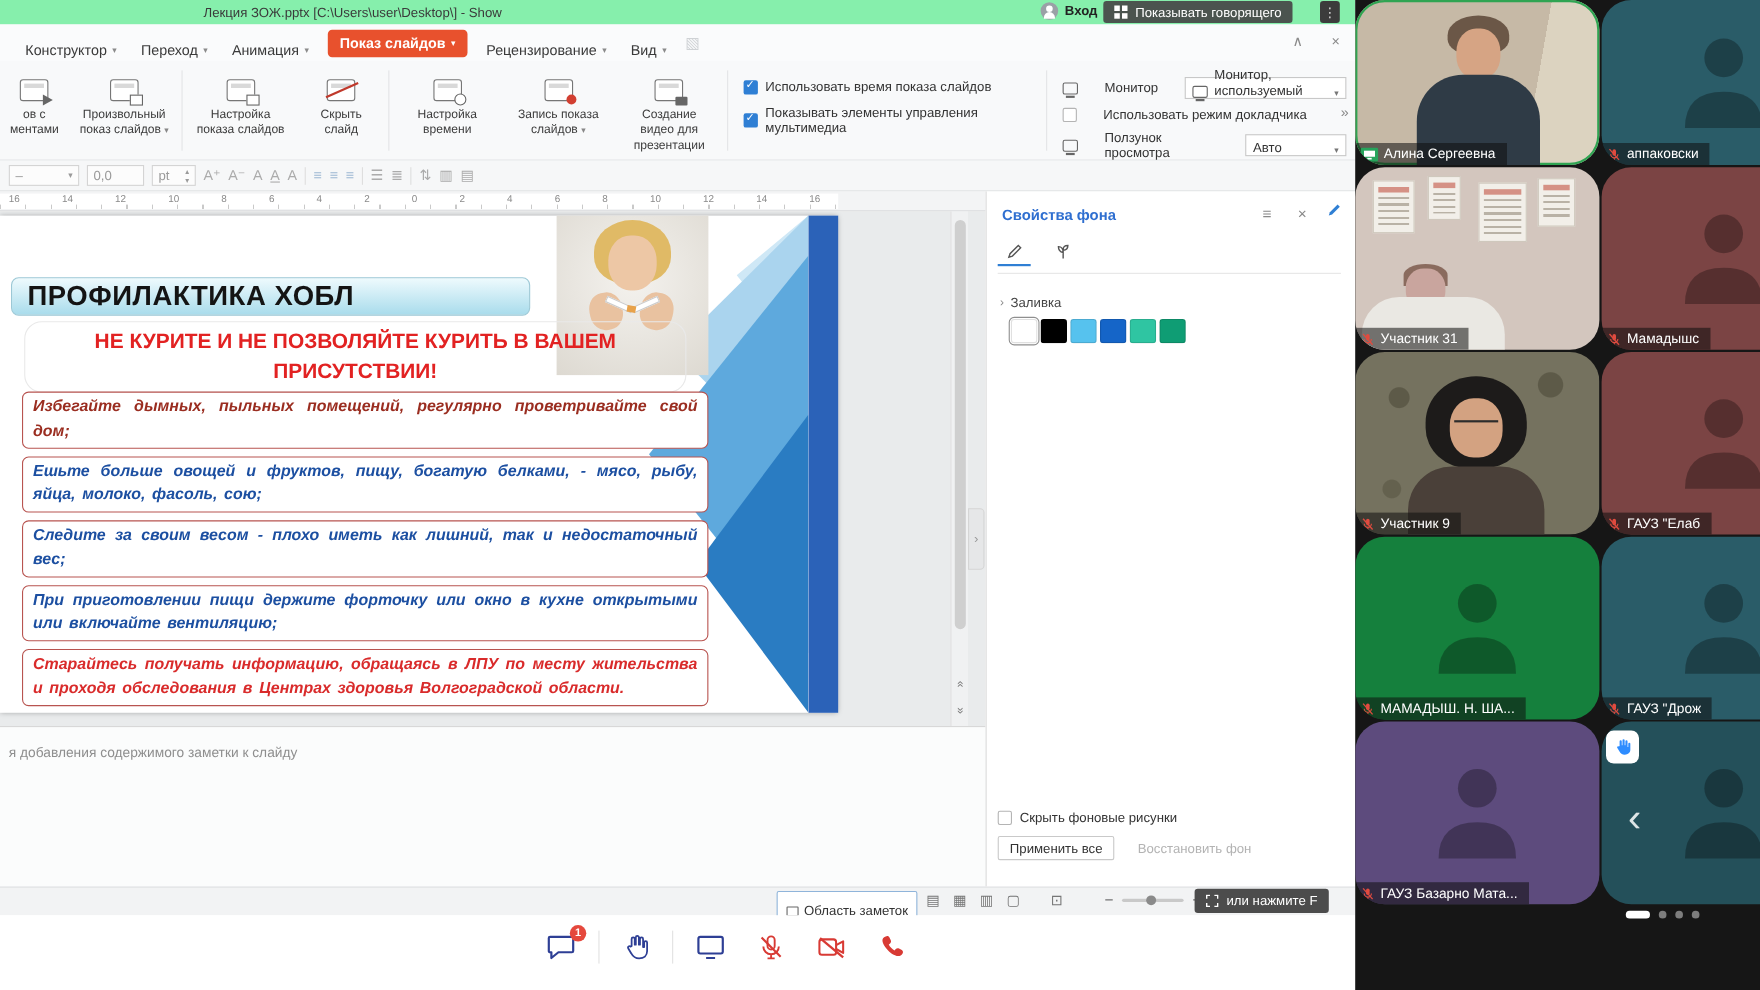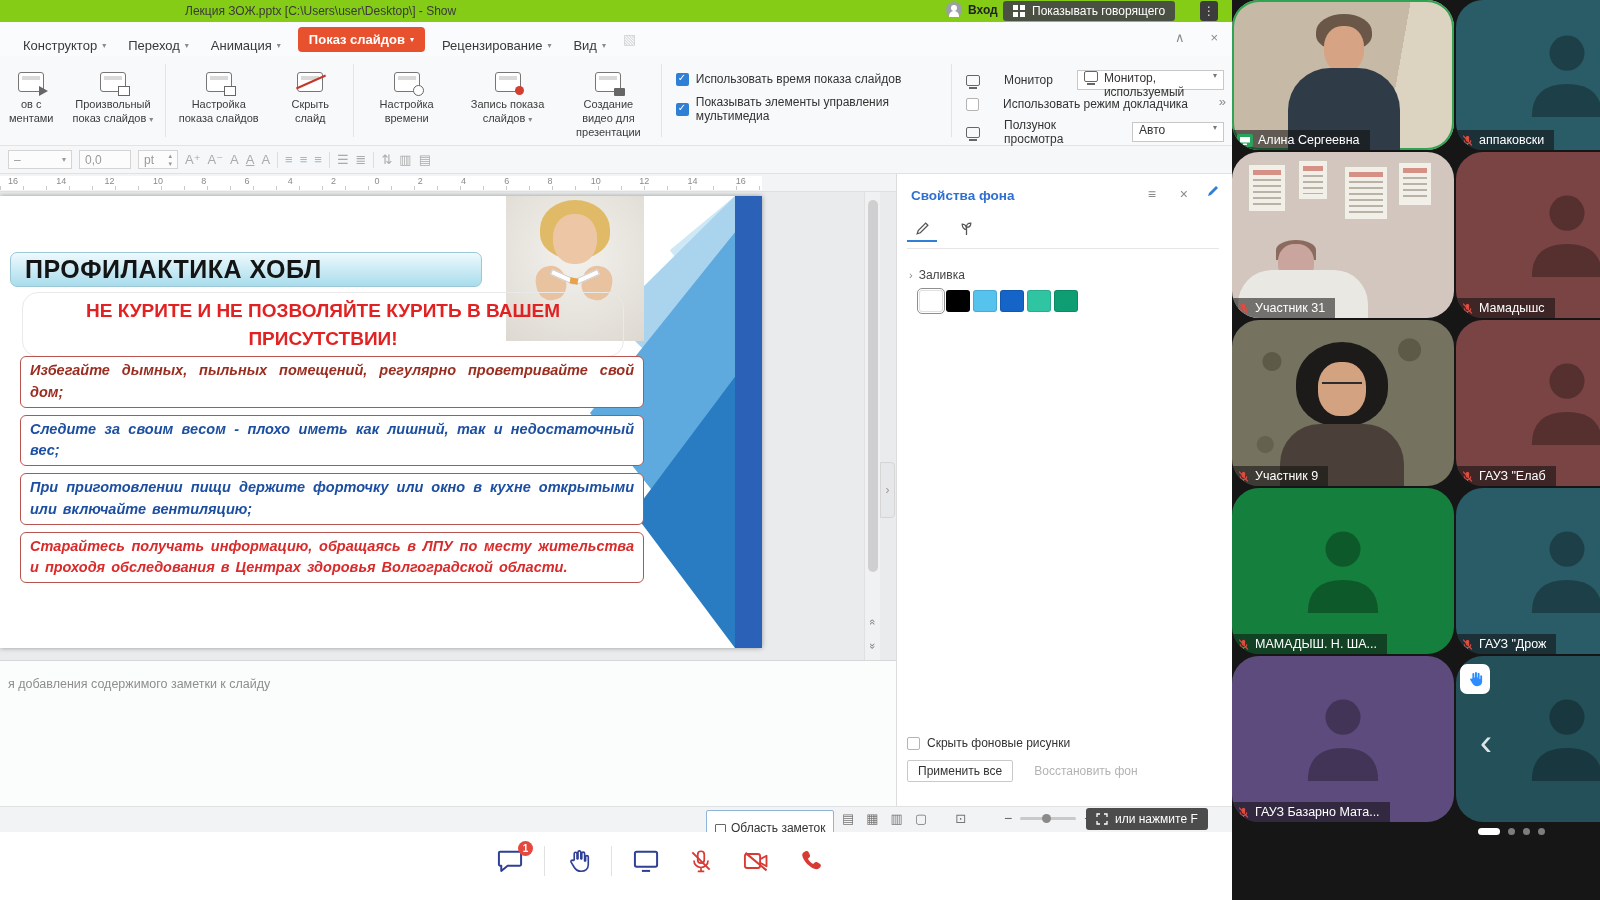--- a/index.html
+++ b/index.html
@@ -4,21 +4,21 @@
 <style>
   html,body{margin:0;padding:0;}
   body{width:1600px;height:900px;overflow:hidden;position:relative;
        font-family:"Liberation Sans","DejaVu Sans",sans-serif;background:#fff;color:#333;}
   *{box-sizing:border-box;}
 
   
   .app{position:absolute;left:0;top:0;width:1232px;height:900px;background:#f7f8f9;}
 
   
-  .titlebar{position:absolute;left:0;top:0;width:1232px;height:35px;background:#84cc16;border-bottom:4px solid #a21caf;}
+  .titlebar{position:absolute;left:0;top:0;width:1232px;height:35px;background:#86efac;border-bottom:4px solid #a21caf;}
   .tb-title{position:absolute;left:185px;top:4px;font-size:12px;color:#3a3a3a;}
   .tb-right{position:absolute;left:946px;top:2px;display:flex;align-items:center;gap:6px;}
   .avatar{width:16px;height:16px;border-radius:50%;background:#9aa0a6;position:relative;}
   .avatar::before{content:"";position:absolute;left:5px;top:3px;width:6px;height:6px;border-radius:50%;background:#fff;}
   .avatar::after{content:"";position:absolute;left:3px;top:9px;width:10px;height:6px;border-radius:5px 5px 0 0;background:#fff;}
   .login{font-size:12px;font-weight:bold;color:#222;}
   .speaker-tip{position:absolute;left:1003px;top:1px;height:20px;background:rgba(70,70,70,.92);border-radius:3px;
                color:#fff;display:flex;align-items:center;gap:7px;padding:0 10px;font-size:12px;}
   .grid-ic{width:12px;height:12px;display:inline-block;
            background:linear-gradient(#fff,#fff) 0 0/5px 5px no-repeat,linear-gradient(#fff,#fff) 7px 0/5px 5px no-repeat,
@@ -51,21 +51,21 @@
   .opt-col{display:flex;flex-direction:column;gap:9px;padding:16px 12px 0 12px;}
   .opt-row{display:flex;align-items:center;gap:7px;font-size:12px;color:#333;}
   .cbx{width:13px;height:13px;border-radius:2px;flex:0 0 13px;position:relative;}
   .cbx.on{background:#2f7fd4;}
   .cbx.on::after{content:"✓";position:absolute;left:2px;top:-1px;color:#fff;font-size:10px;font-weight:bold;}
   .cbx.off{background:#fff;border:1px solid #b4b4b4;}
   .mon-col{display:flex;flex-direction:column;gap:7px;padding:14px 8px 0 12px;width:278px;}
   .mon-row{display:flex;align-items:center;gap:24px;font-size:12px;color:#333;}
   .mon{width:14px;height:11px;border:1.5px solid #666;border-radius:2px;position:relative;flex:0 0 14px;}
   .mon::after{content:"";position:absolute;left:50%;transform:translateX(-50%);bottom:-4px;width:8px;height:2px;background:#666;}
-  .dd{height:20px;border:1px solid #c8c8c8;background:#fff;font-size:12px;display:flex;align-items:flex-start;gap:6px;padding:0 6px;color:#333;}
+  .dd{height:20px;border:1px solid #c8c8c8;background:#fff;font-size:12px;display:flex;align-items:flex-end;gap:6px;padding:0 6px;color:#333;}
   .dd .car{font-size:8px;color:#777;margin-left:auto;}
   .dd.mon-dd{width:168px;margin-left:auto;}
   .dd.auto-dd{width:100px;margin-left:auto;}
   .rib-expand{position:absolute;right:6px;top:38px;color:#8a8a8a;font-size:13px;}
 
   
   .fmtbar{position:absolute;left:0;top:146px;width:1232px;height:28px;background:#f6f7f8;border-bottom:1px solid #e0e1e3;
           display:flex;align-items:center;gap:7px;padding:0 8px;color:#aeaeae;font-size:12px;}
   .fbox{height:19px;border:1px solid #d4d4d4;background:#fcfcfc;display:flex;align-items:center;gap:5px;padding:0 5px;color:#9a9a9a;}
   .fsep{width:1px;height:16px;background:#dedede;}
@@ -407,20 +407,21 @@
             <div class="ph-hand1"></div>
               <div class="ph-hand2"></div>
             <div class="ph-cig1"></div>
               <div class="ph-cig2"></div>
               <div class="ph-tip"></div>
           </div>
           <div class="slide-title">ПРОФИЛАКТИКА ХОБЛ</div>
           <div class="slide-heading">НЕ КУРИТЕ И  НЕ ПОЗВОЛЯЙТЕ КУРИТЬ В ВАШЕМ ПРИСУТСТВИИ!</div>
           <div class="slide-boxes">
             <div class="sbox" style="color: rgb(154, 45, 32);">Избегайте дымных, пыльных помещений, регулярно проветривайте свой дом;</div>
+            <div class="sbox" style="color: rgb(28, 79, 161);">Ешьте больше овощей и фруктов, пищу, богатую белками, - мясо, рыбу, яйца, молоко, фасоль, сою;</div>
             <div class="sbox" style="color: rgb(28, 79, 161);">Следите за своим весом - плохо иметь как лишний, так и недостаточный вес;</div>
             <div class="sbox" style="color: rgb(28, 79, 161);">При приготовлении пищи держите форточку или окно в кухне открытыми или включайте вентиляцию;</div>
             <div class="sbox" style="color: rgb(217, 43, 43);">Старайтесь получать информацию, обращаясь в ЛПУ по месту жительства и проходя обследования в Центрах здоровья Волгоградской области.</div>
           </div>
         </div>
         <div class="vscroll">
           <div class="vthumb"></div>
           <div class="snav up">
               <span>«</span>
             </div>

